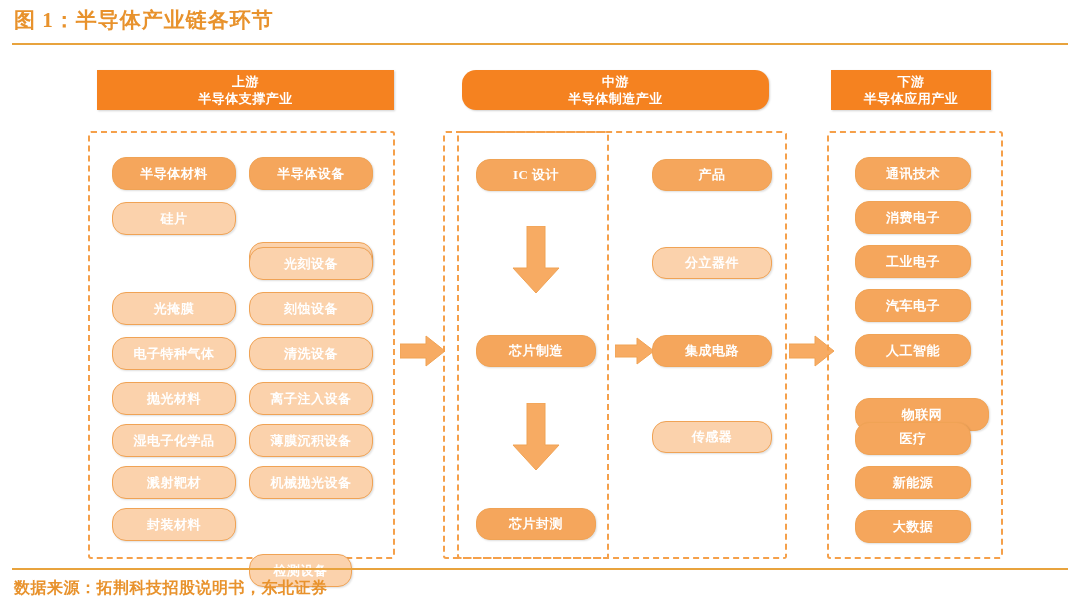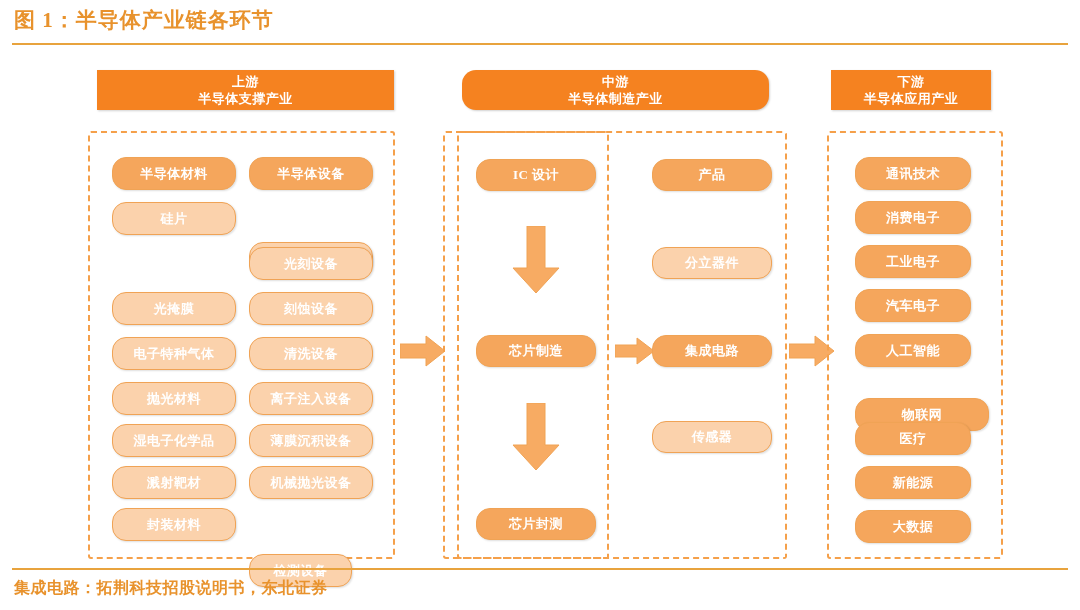--- a/index.html
+++ b/index.html
@@ -160,15 +160,15 @@
   <div class="node shade-dark" style="left:855px;top:201px;width:116px;height:33px;">消费电子</div>
   <div class="node shade-dark" style="left:855px;top:245px;width:116px;height:33px;">工业电子</div>
   <div class="node shade-dark" style="left:855px;top:334px;width:116px;height:33px;">人工智能</div>
   <div class="node shade-dark" style="left:855px;top:289px;width:116px;height:33px;">汽车电子</div>
   <div class="node shade-dark" style="left:855px;top:378px;width:134px;height:33px;margin-top:20px;">物联网</div>
   <div class="node shade-dark" style="left:855px;top:422px;width:116px;height:33px;">医疗</div>
   <div class="node shade-dark" style="left:855px;top:466px;width:116px;height:33px;">新能源</div>
   <div class="node shade-dark" style="left:855px;top:510px;width:116px;height:33px;">大数据</div>
 
   <div class="footer-rule"></div>
-  <div class="fig-source">集成电路：拓荆科技招股说明书，东北证券</div>
+  <div class="fig-source">数据来源：拓荆科技招股说明书，东北证券</div>
 
 </div>
 
 </body></html>

